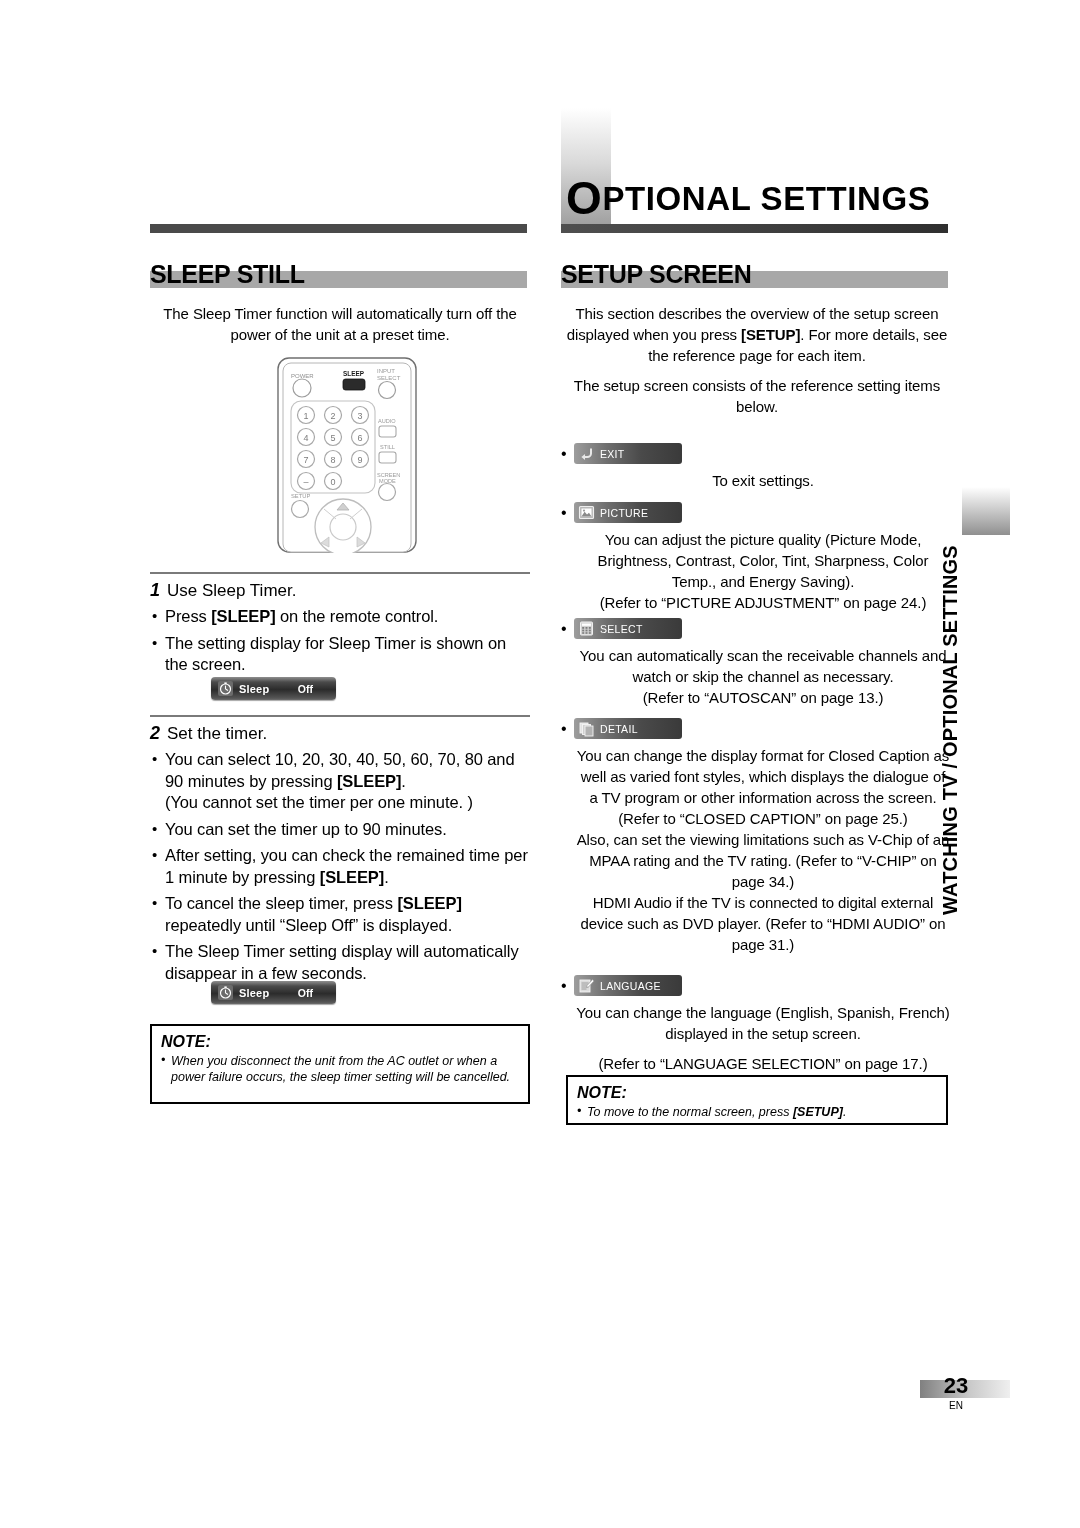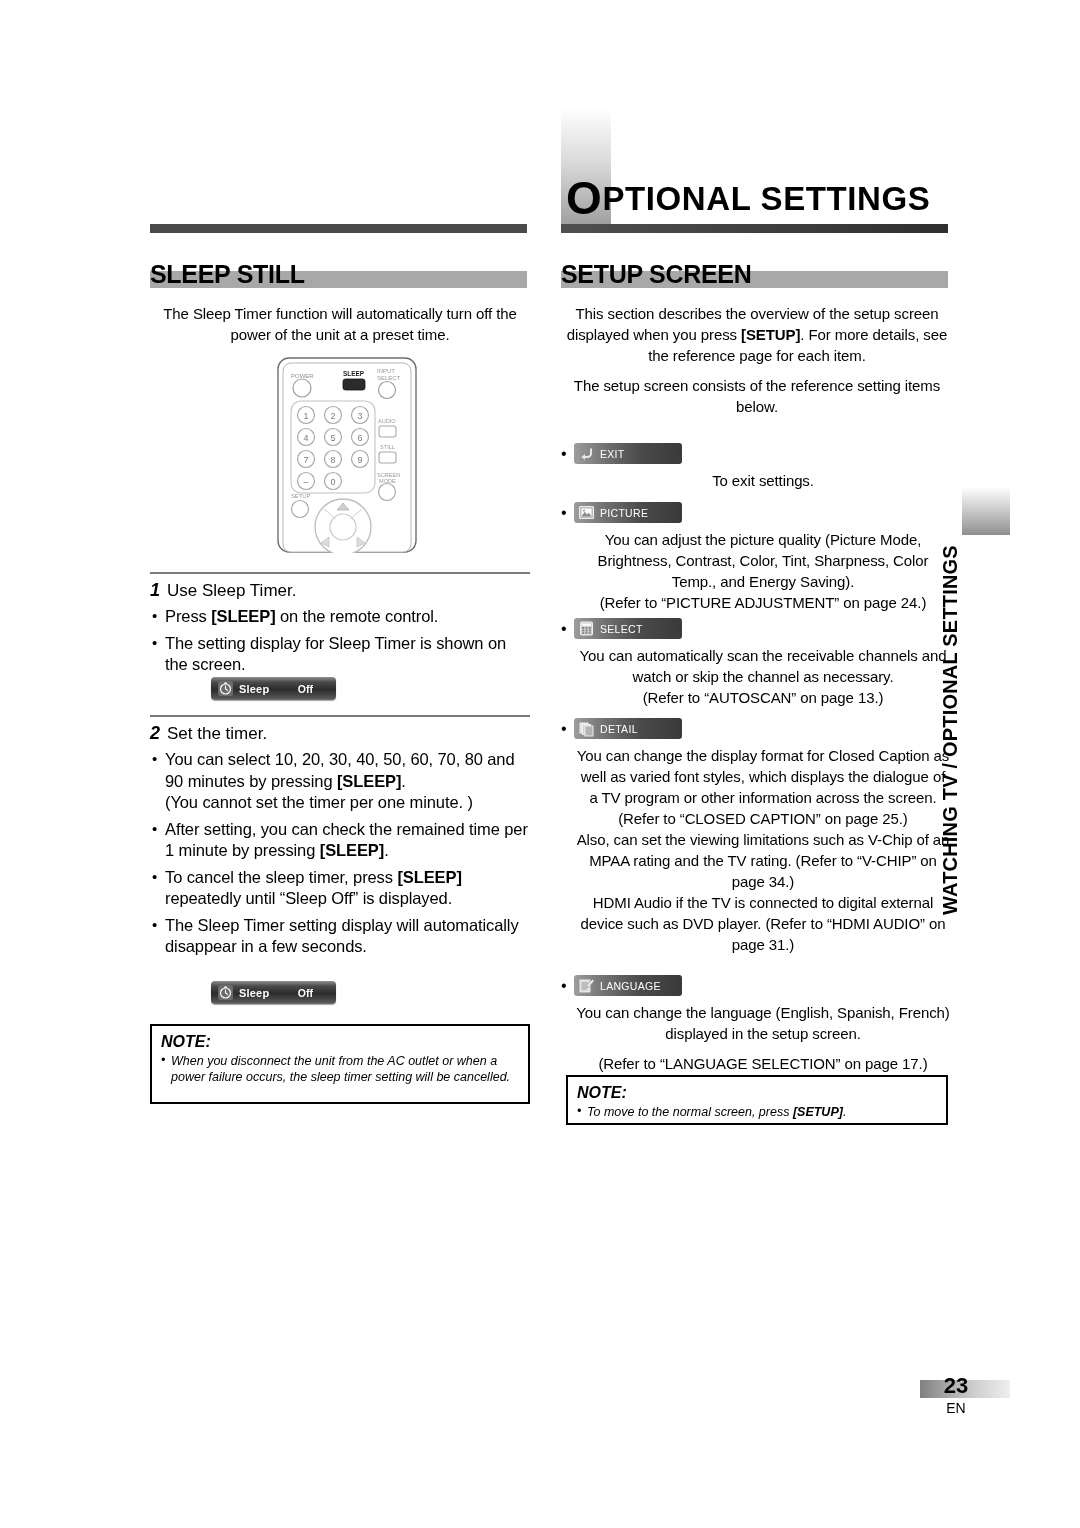--- a/index.html
+++ b/index.html
@@ -297,21 +297,21 @@
     text-align: center;
     font-size: 22px;
     font-weight: bold;
   }
   .footer-en {
     position: absolute;
     left: 920px;
     top: 1400px;
     width: 72px;
     text-align: center;
-    font-size: 14px;
+    font-size: 10px;
   }
 </style>
 </head>
 <body>
 
 <div class="page">
 
   <div class="chapter-tab"></div>
   <div class="chapter-title">
     <span class="dropcap">O</span><span>PTIONAL SETTINGS</span>
@@ -424,20 +424,21 @@
   </div>
 
   <div class="step-divider" style="top:715px;"></div>
   <div class="step" style="top:722px;">
     <p class="step-title">
       <span class="step-num">2</span><span>Set the timer.</span>
     </p>
     <ul class="bullets">
       <li>You can select 10, 20, 30, 40, 50, 60, 70, 80 and 90 minutes by pressing <span class="b">[SLEEP]</span>.</li>
       <li class="nobullet" style="margin-top:-5px;">(You cannot set the timer per one minute. )</li>
+      <li>You can set the timer up to 90 minutes.</li>
       <li>After setting, you can check the remained time per 1 minute by pressing <span class="b">[SLEEP]</span>.</li>
       <li>To cancel the sleep timer, press <span class="b">[SLEEP]</span> repeatedly until “Sleep Off” is displayed.</li>
       <li>The Sleep Timer setting display will automatically disappear in a few seconds.</li>
     </ul>
   </div>
 
   <div style="position:absolute;left:211px;top:981px;">
     <div class="osd-badge">
       <span class="icon">
         <svg width="15" height="15" viewBox="0 0 15 15">

